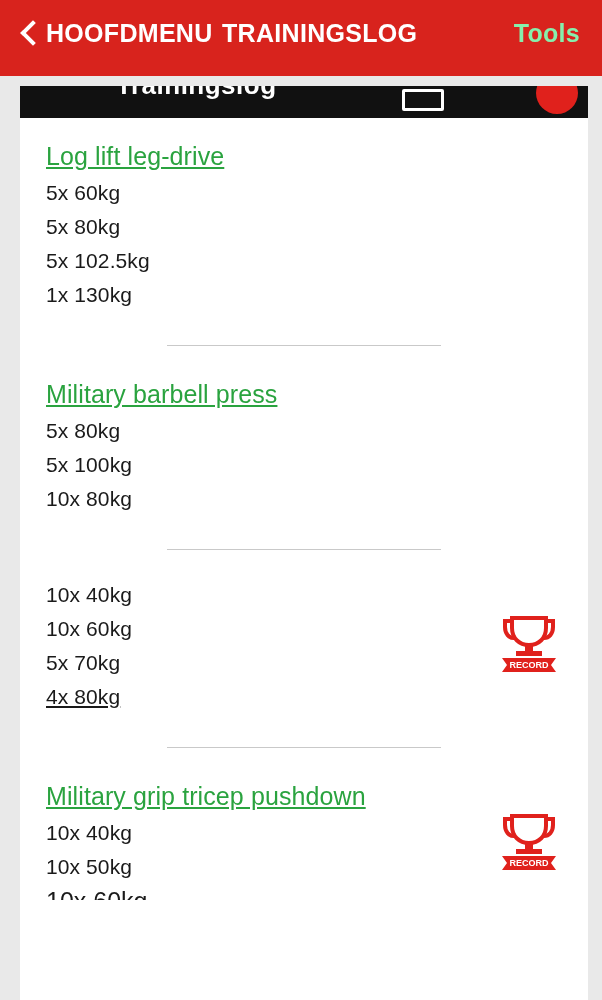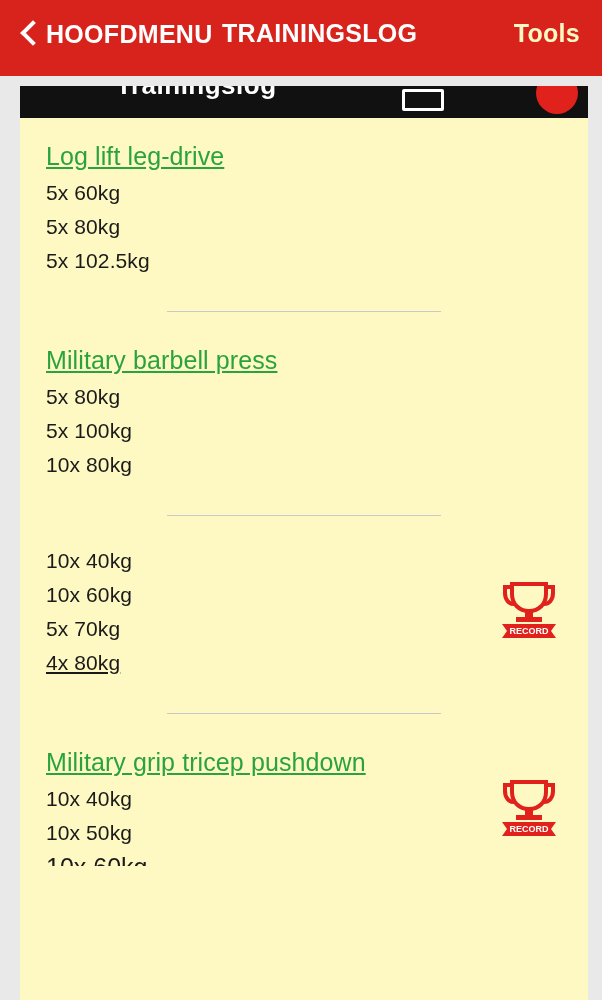--- a/index.html
+++ b/index.html
@@ -28,21 +28,21 @@
     width: 602px;
     height: 68px;
     background: #d8231d;
     display: flex;
     align-items: center;
     box-sizing: border-box;
     padding: 0 18px;
   }
   .nav-back {
     display: flex;
-    align-items: center;
+    align-items: flex-start;
     cursor: pointer;
   }
   .chevron-left {
     width: 22px;
     height: 30px;
     position: relative;
     margin-right: 6px;
     flex: none;
   }
   .chevron-left::before {
@@ -65,21 +65,21 @@
   .nav-title {
     color: #ffffff;
     font-size: 25px;
     font-weight: bold;
     letter-spacing: 0.3px;
     position: absolute;
     left: 222px;
     top: 19px;
   }
   .nav-right {
-    color: #fef9c3;
+    color: #86efac;
     font-size: 25px;
     font-weight: bold;
     letter-spacing: 0.3px;
     position: absolute;
     right: 22px;
     top: 19px;
     cursor: pointer;
   }
 
   
@@ -90,21 +90,21 @@
     width: 602px;
     height: 924px;
     background: #e9e9e9;
     box-sizing: border-box;
     padding: 10px 14px 0 20px;
   }
   .page-sheet {
     position: relative;
     width: 568px;
     height: 914px;
-    background: #fef9c3;
+    background: #ffffff;
     overflow: hidden;
     box-sizing: border-box;
   }
 
   
   .sheet-topstrip {
     position: relative;
     width: 568px;
     height: 32px;
     background: #111111;
@@ -224,20 +224,21 @@
         <div class="strip-circle"></div>
       </div>
 
       <div class="log-body">
 
         <div class="exercise-block">
           <div class="exercise-title">Log lift leg-drive</div>
           <div class="set-line">5x 60kg</div>
           <div class="set-line">5x 80kg</div>
           <div class="set-line">5x 102.5kg</div>
+          <div class="set-line">1x 130kg</div>
         </div>
 
         <div class="divider-wrap">
           <div class="divider"></div>
         </div>
 
         <div class="exercise-block">
           <div class="exercise-title">Military barbell press</div>
           <div class="set-line">5x 80kg</div>
           <div class="set-line">5x 100kg</div>

